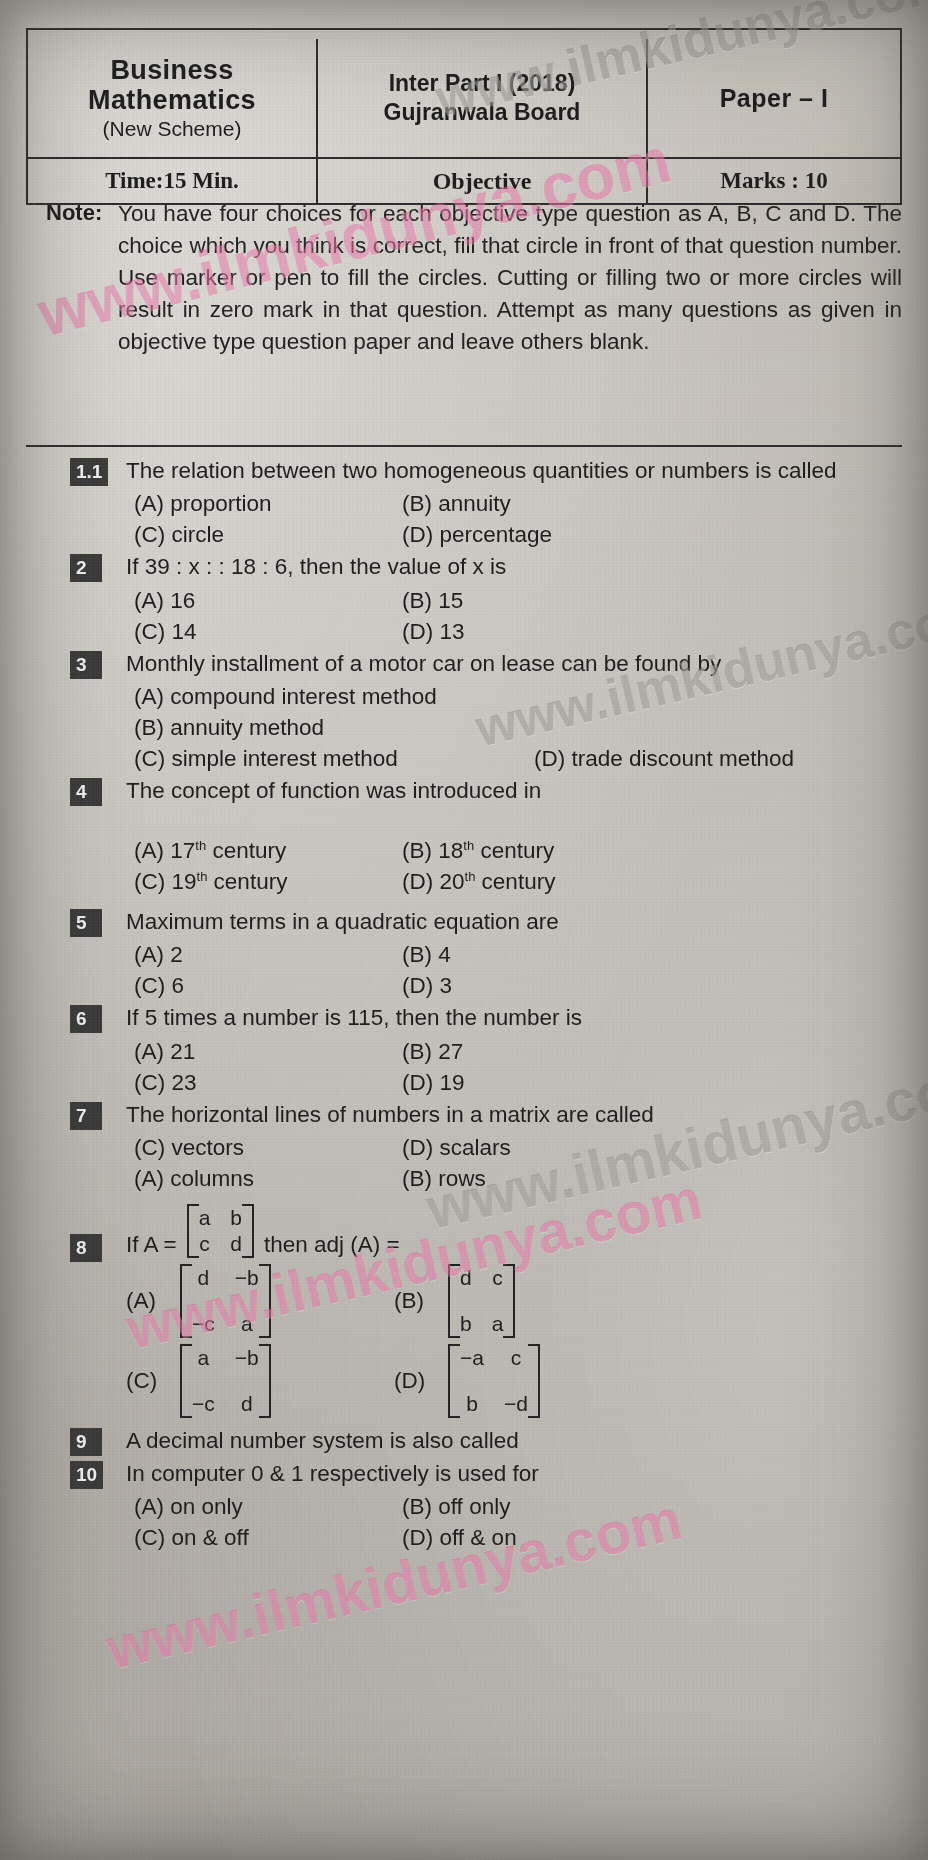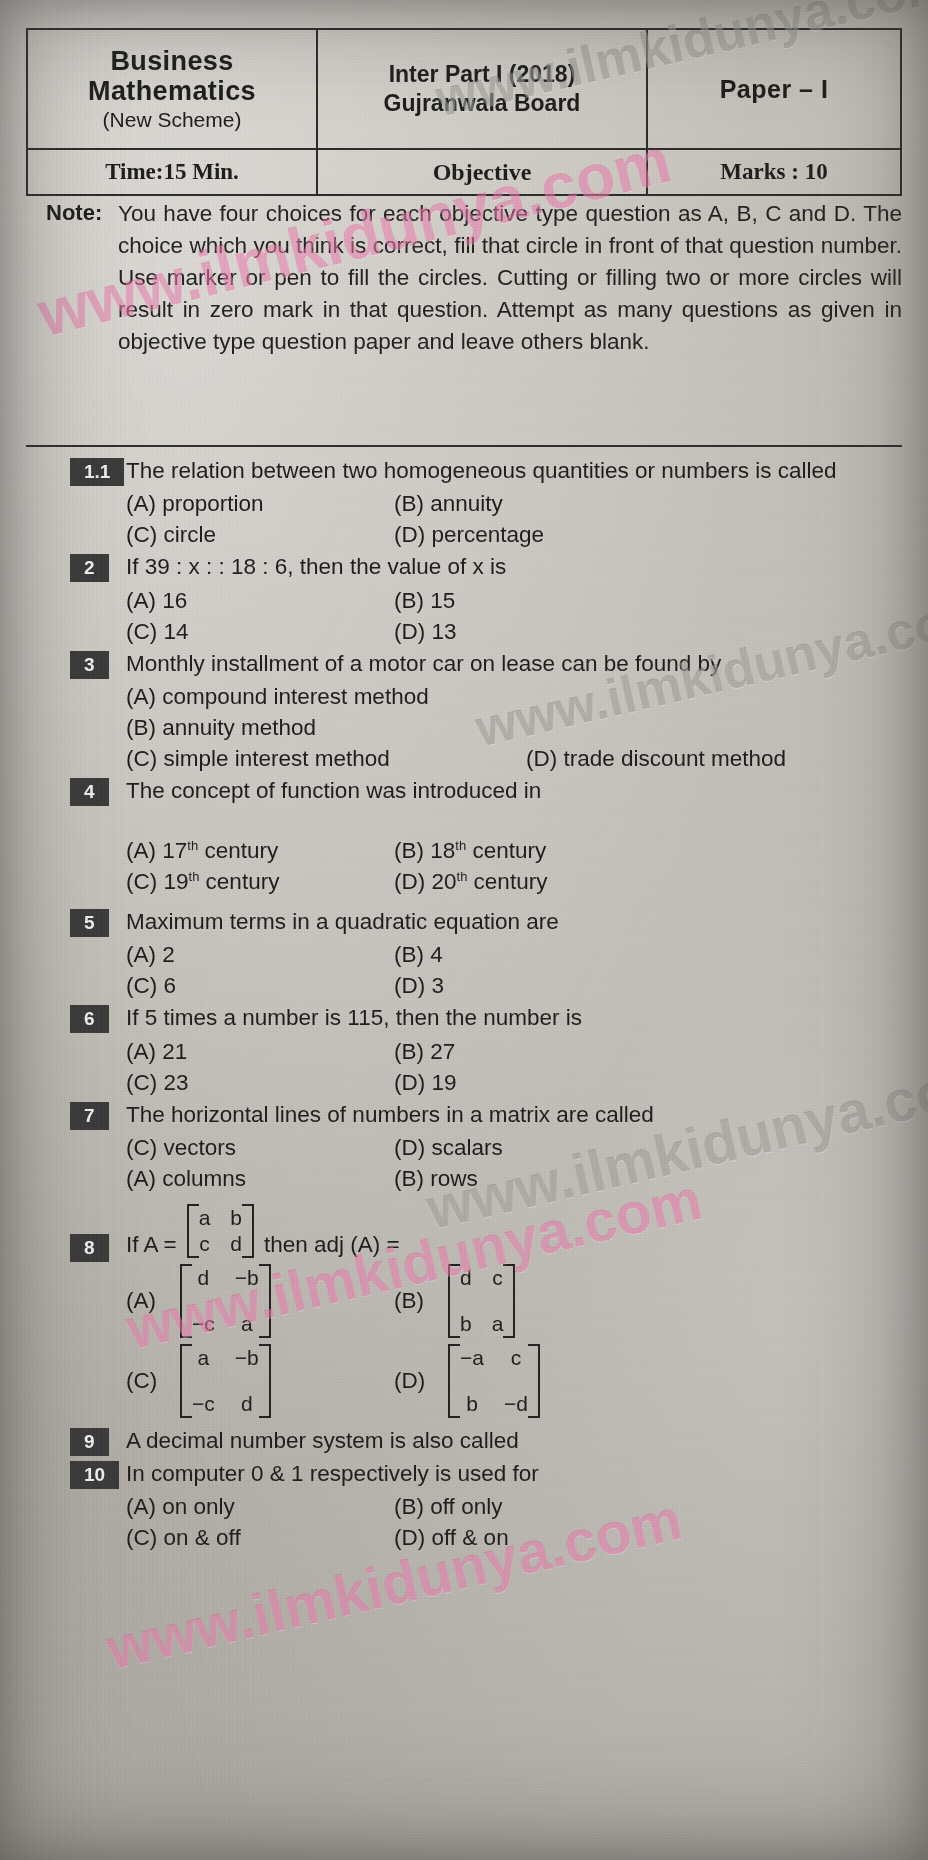--- a/index.html
+++ b/index.html
@@ -56,21 +56,21 @@
     position: absolute;
     left: 12px;
     top: 18px;
     width: 876px;
     border: 2px solid #2b2b2b;
     box-sizing: border-box;
   }
   .hdr-row {
     display: flex;
   }
-  .hdr-row.top { height: 118px; }
+  .hdr-row.top { height: 118px; margin-top: 9px; }
   .hdr-row.bot { height: 44px; border-top: 2px solid #2b2b2b; }
   .hdr-cell {
     display: flex;
     flex-direction: column;
     align-items: center;
     justify-content: center;
     box-sizing: border-box;
     text-align: center;
   }
   .c1 { width: 290px; border-right: 2px solid #2b2b2b; }
@@ -145,37 +145,38 @@
     position: relative;
     padding-left: 100px;
     margin-bottom: 2px;
   }
   .qnum {
     position: absolute;
     left: 44px;
     top: 2px;
     min-width: 32px;
     height: 28px;
-    padding: 0 14px;
+    padding: 0 6px;
     background: #3a3a3a;
     color: #f2f2f2;
     font-size: 19px;
     font-weight: 700;
     text-align: left;
     line-height: 28px;
     box-sizing: border-box;
   }
   .qtext {
     font-size: 22.5px;
     line-height: 1.35;
     color: #1d1d1d;
   }
   .opts {
     position: relative;
     margin-top: 2px;
+    margin-left: 8px;
   }
   .optrow {
     display: flex;
     font-size: 22.5px;
     line-height: 1.38;
   }
   .opt-a { width: 268px; }
   .opt-b { flex: 1; }
   .opt-wide-a { width: 400px; }
   .opt-stack .optrow { display: block; }

